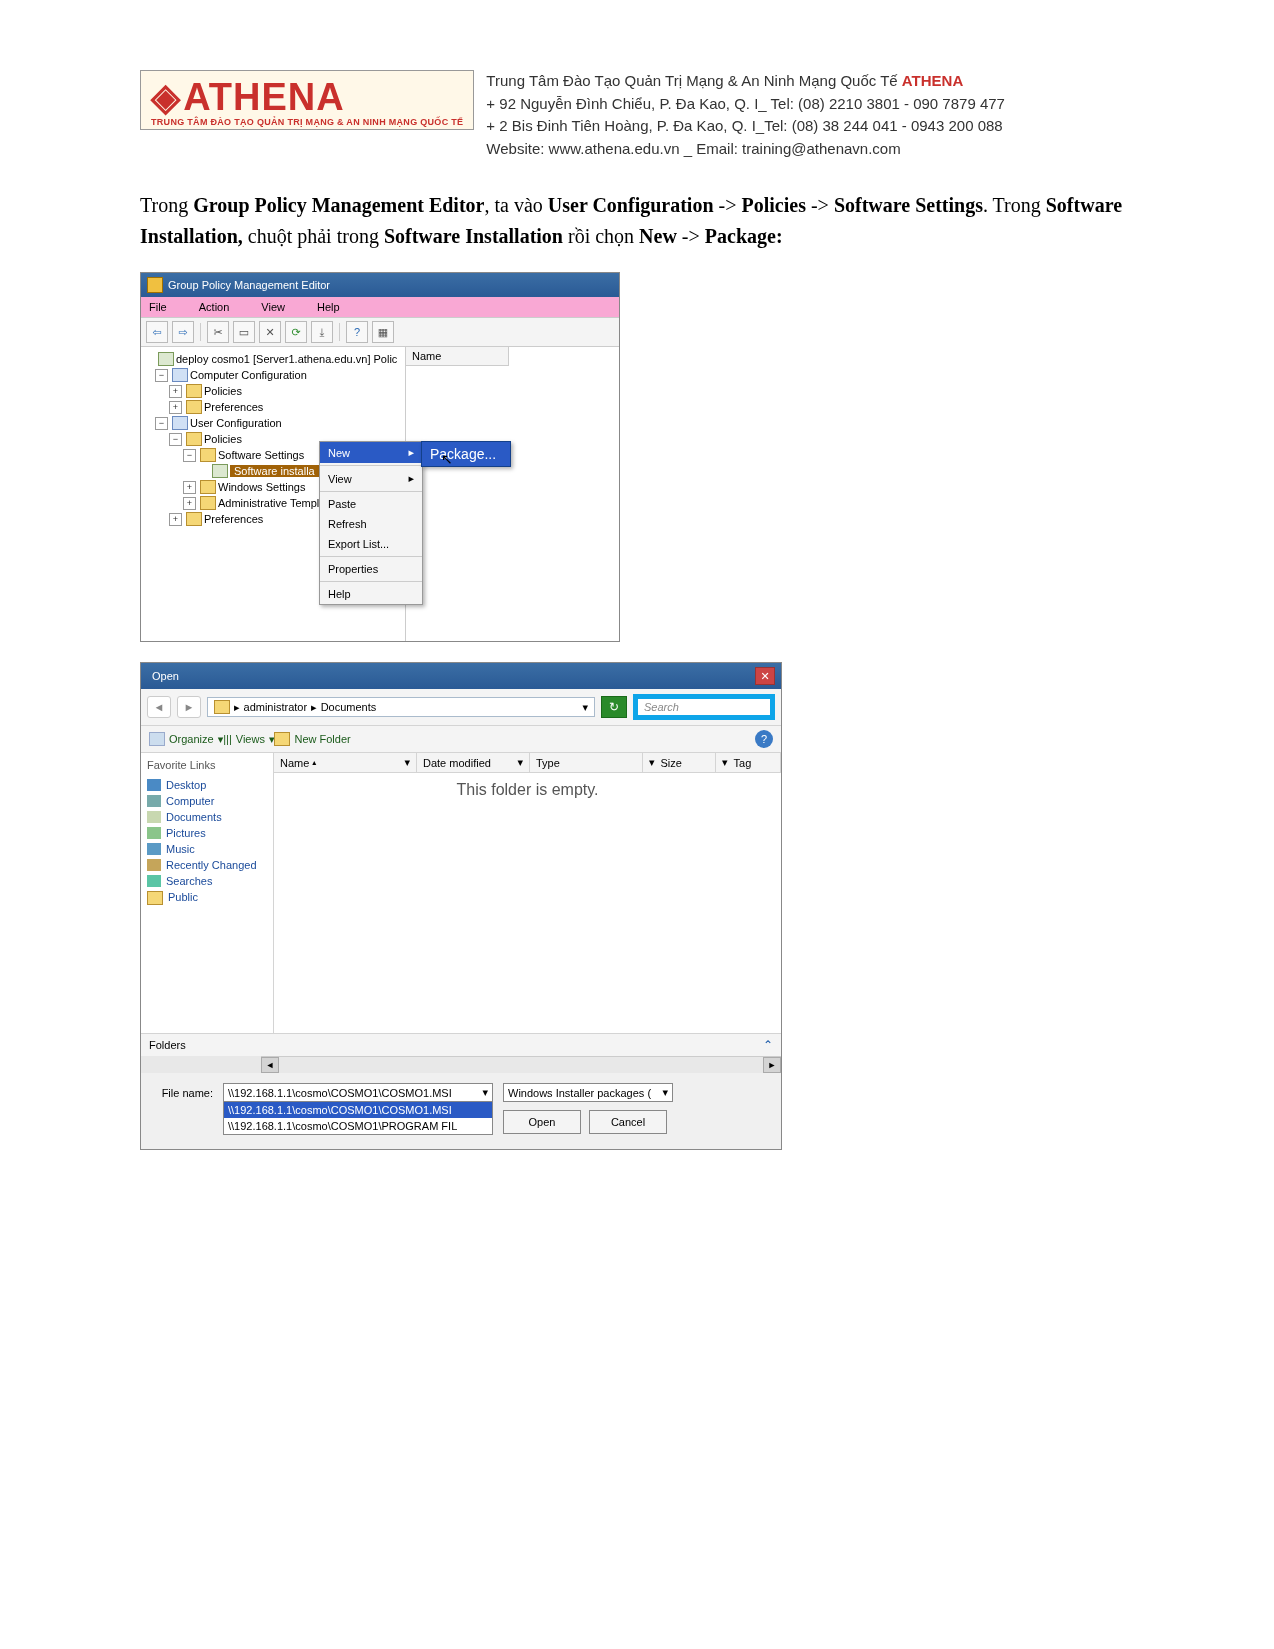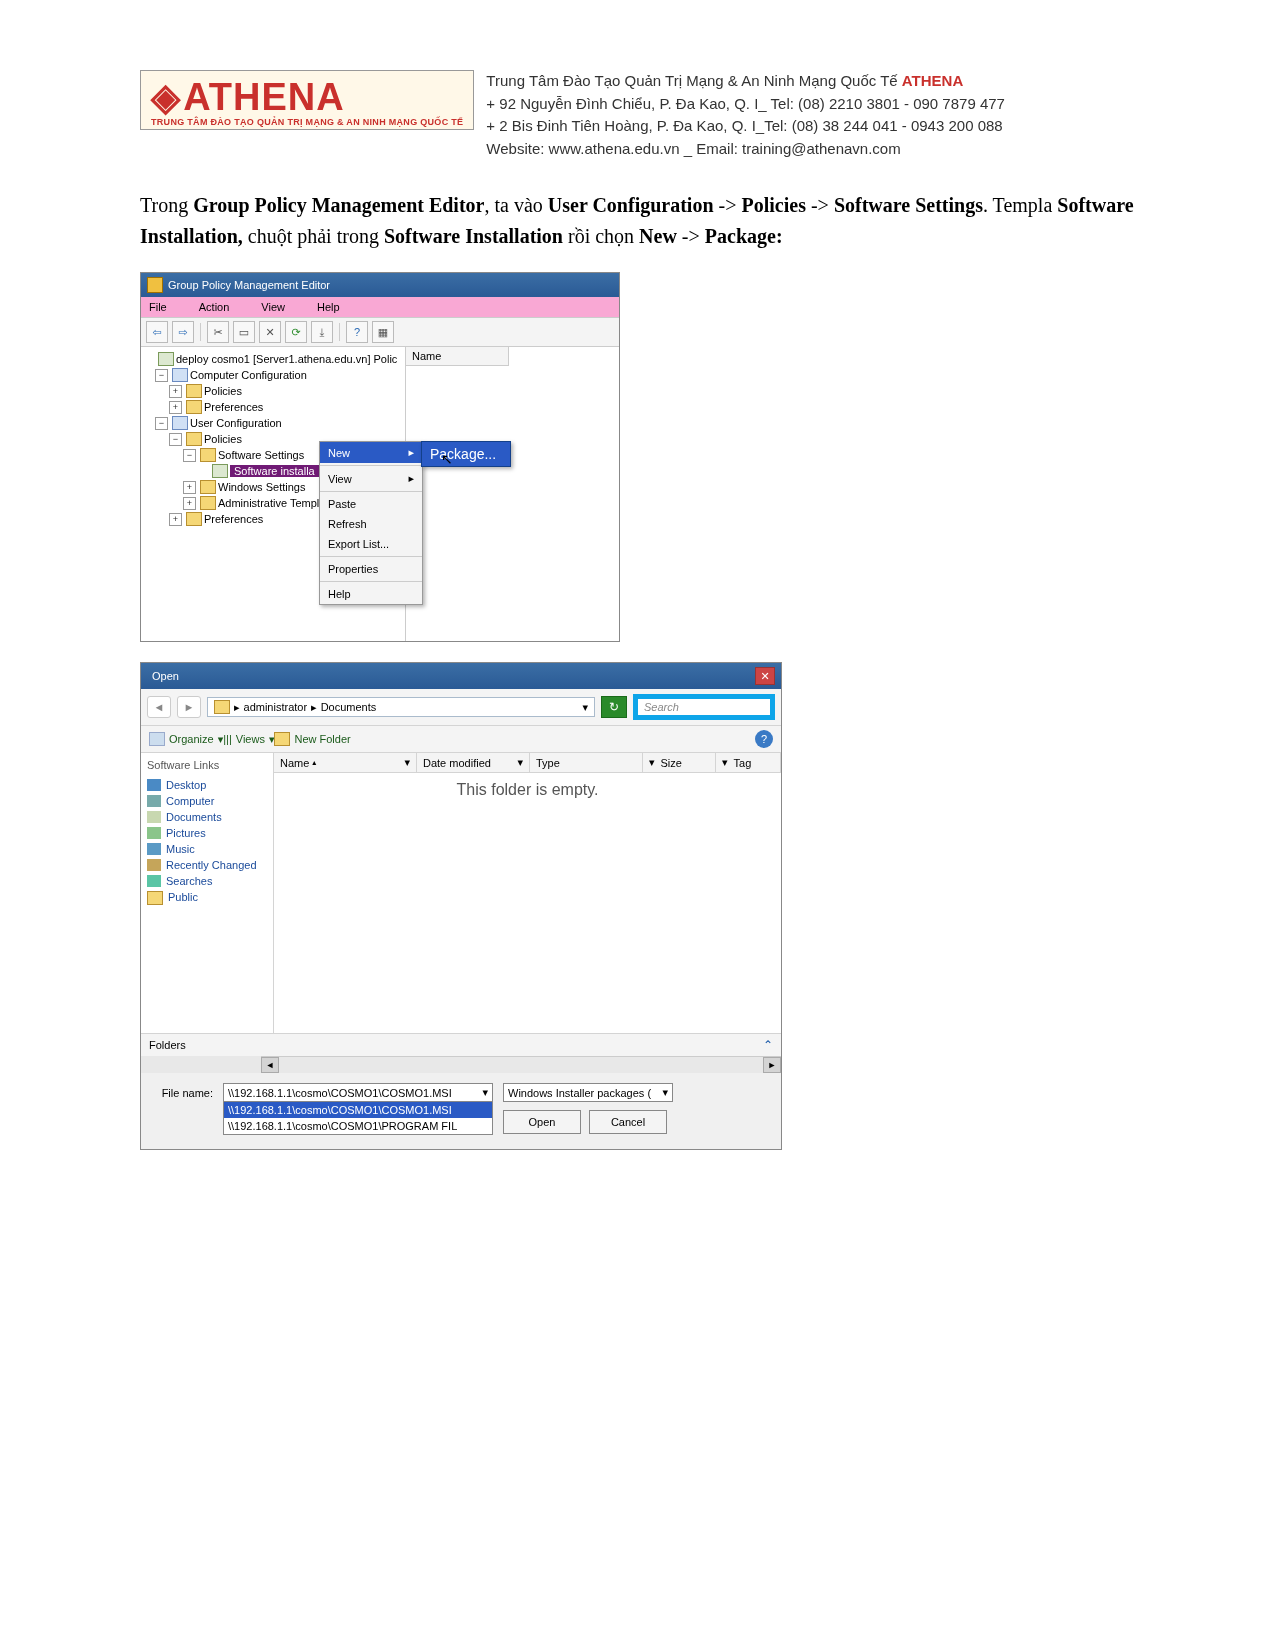--- a/index.html
+++ b/index.html
@@ -28,21 +28,21 @@
   .tsep{width:1px;height:18px;background:#ccc;margin:0 2px}
   .gpme-body{display:flex;background:#fff}
   .tree{width:260px;border-right:1px solid #ccc;padding:4px 2px 60px 2px;min-height:230px;position:relative}
   .tree-row{display:flex;align-items:center;gap:2px;white-space:nowrap;padding:1px 0}
   .exp{width:11px;height:11px;border:1px solid #999;display:inline-flex;align-items:center;justify-content:center;font-size:9px;line-height:1;background:#fff;color:#333;margin-right:2px}
   .noexp{width:13px;display:inline-block}
   .ficon{width:14px;height:12px;background:#f5d776;border:1px solid #b89030;display:inline-block}
   .ficon.pc{background:#d0e0f5;border-color:#6a8ac0}
   .ficon.usr{background:#d0e0f5;border-color:#6a8ac0}
   .ficon.pol{background:#dce8d0;border-color:#7a9a5a}
-  .sel{background:#701a75;color:#fff;padding:0 4px}
+  .sel{background:#a16207;color:#fff;padding:0 4px}
   .right-col{flex:1;min-height:230px}
   .colhdr{background:#f4f4f4;border-bottom:1px solid #ccc;padding:3px 6px;border-right:1px solid #ccc;display:inline-block;width:90px}
   .ctxmenu{position:absolute;left:178px;top:94px;background:#f4f4f4;border:1px solid #999;box-shadow:2px 2px 4px rgba(0,0,0,.3);width:102px;font-size:11px}
   .ctxmenu .mi{padding:4px 8px;display:flex;justify-content:space-between;align-items:center}
   .ctxmenu .mi.hl{background:#2a5ac5;color:#fff}
   .ctxmenu hr{border:none;border-top:1px solid #ccc;margin:2px 0}
   .submenu{position:absolute;left:280px;top:94px;background:#2a5ac5;color:#fff;border:1px solid #13408a;padding:4px 14px 4px 8px;font-size:14px;box-shadow:2px 2px 4px rgba(0,0,0,.3);display:flex;align-items:center}
   .cursor{position:absolute;left:300px;top:104px;font-size:14px;color:#000}
   
   .opendlg{width:640px}
@@ -98,21 +98,21 @@
   </div>
   <div class="header-info">
     <div class="line1"><span>Trung Tâm Đào Tạo Quản Trị Mạng &amp; An Ninh Mạng Quốc Tế </span><span class="brand">ATHENA</span></div>
     <div>+  92 Nguyễn Đình Chiểu, P. Đa Kao, Q. I_ Tel: (08) 2210 3801 -  090 7879 477</div>
     <div>+  2 Bis Đinh Tiên Hoàng, P. Đa Kao, Q. I_Tel: (08) 38 244 041 - 0943 200 088</div>
     <div>Website: www.athena.edu.vn     _       Email: training@athenavn.com</div>
   </div>
 </div>
 
 <p class="body-text">
-<span>Trong </span><b>Group Policy Management Editor</b><span>, ta vào </span><b>User Configuration</b><span> -&gt; </span><b>Policies</b><span> -&gt; </span><b>Software Settings</b><span>. Templa </span><b>Software Installation,</b><span> chuột phải trong </span><b>Software Installation</b><span> rồi chọn </span><b>New</b><span> -&gt; </span><b>Package:</b>
+<span>Trong </span><b>Group Policy Management Editor</b><span>, ta vào </span><b>User Configuration</b><span> -&gt; </span><b>Policies</b><span> -&gt; </span><b>Software Settings</b><span>. Trong </span><b>Software Installation,</b><span> chuột phải trong </span><b>Software Installation</b><span> rồi chọn </span><b>New</b><span> -&gt; </span><b>Package:</b>
 </p>
 
 <div class="screenshot gpme">
   <div class="titlebar">
     <span class="ticon"></span>
     <span>Group Policy Management Editor</span>
   </div>
   <div class="menubar">
     <span>File</span>
     <span>Action</span>
@@ -258,21 +258,21 @@
     <div class="grp"><span style="width:14px;height:12px;background:#cde;border:1px solid #9ac;display:inline-block"></span><span>Organize</span> ▾</div>
     <div class="grp"><span>|||</span><span>Views</span> ▾</div>
     <div class="grp">
             <span style="width:14px;height:12px;background:#f5d776;border:1px solid #b89030;display:inline-block"></span>
             <span>New Folder</span>
           </div>
     <div class="help">?</div>
   </div>
   <div class="od-body">
     <div class="favs">
-      <div class="hdr">Software Links</div>
+      <div class="hdr">Favorite Links</div>
       <div class="fi">
               <span class="ic" style="background:#4a8ac5"></span>
               <span>Desktop</span>
             </div>
       <div class="fi">
               <span class="ic" style="background:#7aa"></span>
               <span>Computer</span>
             </div>
       <div class="fi">
               <span class="ic" style="background:#c8d8b0"></span>

